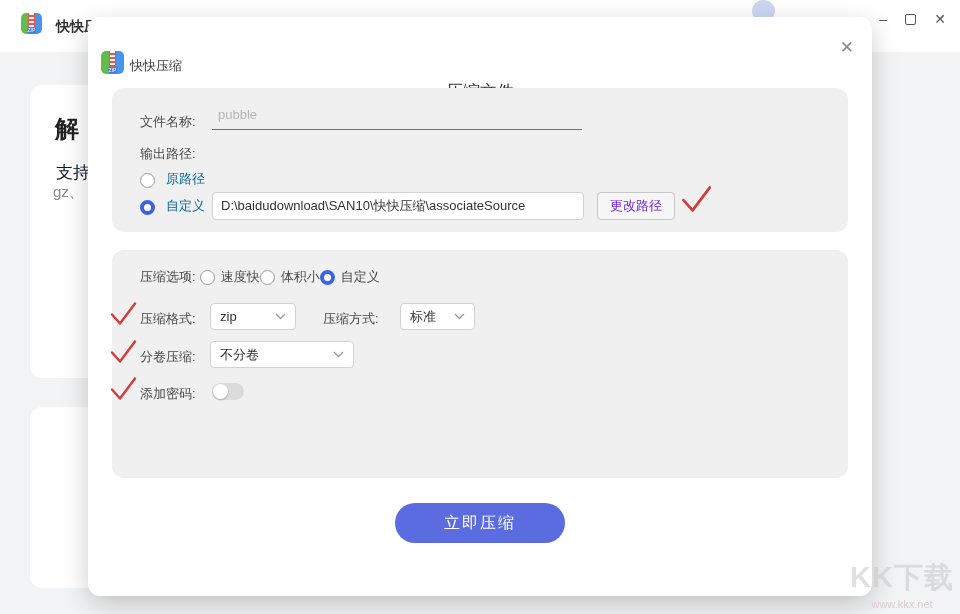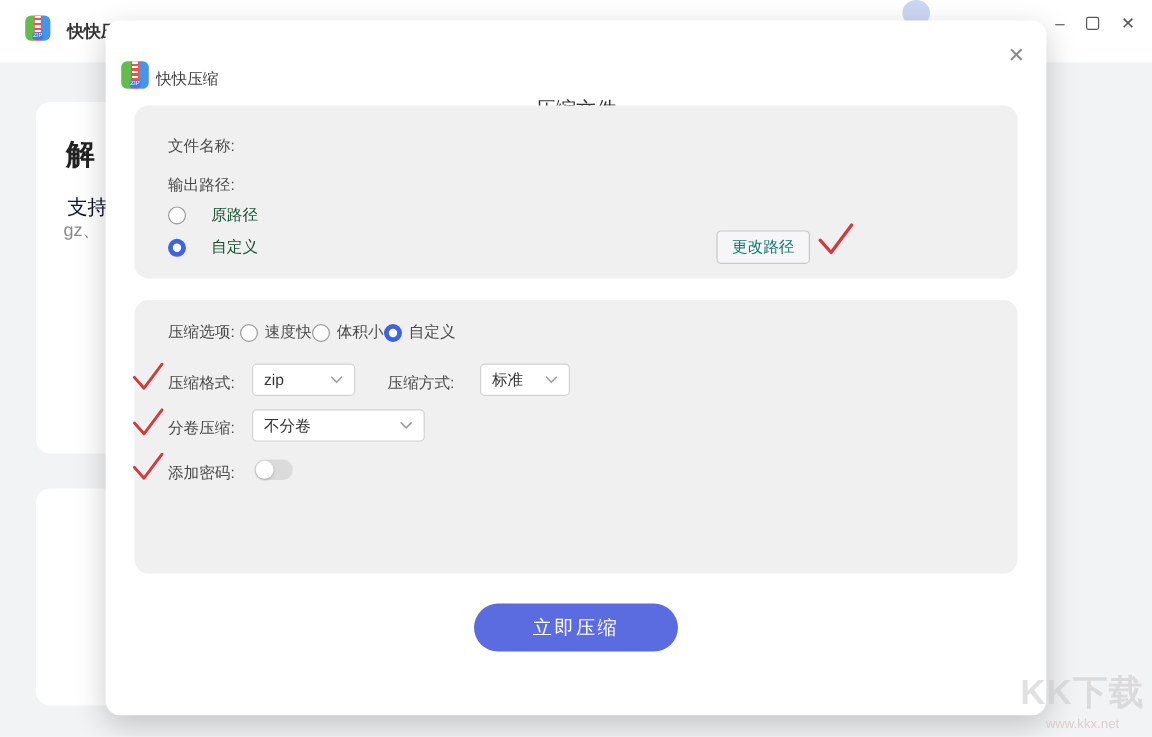--- a/index.html
+++ b/index.html
@@ -46,27 +46,27 @@
 
   .lbl { position:absolute; font-size:13px; color:#4a4a4a; white-space:nowrap; }
 
   .underline-input { position:absolute; left:100px; top:12px; width:370px; height:30px;
     border:none; border-bottom:1.5px solid #6f6f6f; background:transparent; font-size:13px;
     padding:0 6px; color:#333; outline:none; font-family:inherit; }
   .underline-input::placeholder { color:#b5b5b5; }
 
   .radio { width:15px; height:15px; border-radius:50%; background:#fff; border:1.5px solid #9a9a9a; display:inline-block; flex:none; }
   .radio.on { border:4.5px solid #3d62e2; }
-  .radio-row { position:absolute; display:flex; align-items:center; gap:21px; font-size:13px; color:#14532d; }
+  .radio-row { position:absolute; display:flex; align-items:flex-end; gap:11px; font-size:13px; color:#0369a1; }
 
   .path-input { position:absolute; left:100px; top:104px; width:372px; height:28px; background:#fff;
     border:1px solid #d2d2d2; border-radius:4px; font-size:13px; padding:0 8px; color:#333;
     outline:none; font-family:inherit; }
   .change-btn { position:absolute; left:485px; top:104px; width:78px; height:28px; background:#f6f6f8;
-    border:1px solid #c8c8c8; border-radius:4px; font-size:13px; color:#0f766e; cursor:pointer; font-family:Liberation Serif, serif; }
+    border:1px solid #c8c8c8; border-radius:4px; font-size:13px; color:#6d28d9; cursor:pointer; font-family:Liberation Serif, serif; }
 
   .check { position:absolute; width:28px; height:27px; }
   .check svg { display:block; width:100%; height:100%; }
 
   .opt-row { position:absolute; left:28px; top:16px; display:flex; align-items:center; height:22px; }
   .opt-row .grouplbl { font-size:13px; color:#4a4a4a; margin-right:4px; }
   .opt-row .rgroup { display:flex; align-items:center; gap:6px; font-size:13px; color:#4a4a4a; }
 
   .selectbox { position:absolute; height:27px; background:#fff; border:1px solid #d2d2d2; border-radius:4px;
     display:flex; align-items:center; justify-content:space-between; padding:0 9px; font-size:13px;
@@ -114,30 +114,32 @@
   <span class="dlg-icon">
     <span class="zipper"></span>
     <span class="zipbadge">ZIP</span>
   </span>
   <span class="dlg-apptitle">快快压缩</span>
   <span class="dlg-close">✕</span>
   <div class="dlg-title">压缩文件</div>
 
   <div class="panel panel1">
     <span class="lbl" style="left:28px; top:25px;">文件名称:</span>
+    <input class="underline-input" type="text" placeholder="pubble" style="">
     <span class="lbl" style="left:28px; top:57px;">输出路径:</span>
 
     <div class="radio-row" style="left:28px; top:82px;">
       <span class="radio"></span>
       <span>原路径</span>
     </div>
     <div class="radio-row" style="left:28px; top:109px;">
       <span class="radio on"></span>
       <span>自定义</span>
     </div>
+    <input class="path-input" type="text" value="D:\baidudownload\SAN10\快快压缩\associateSource" style="">
     <button class="change-btn">更改路径</button>
     <span class="check" style="left:568px; top:96px; width:32px; height:30px;">
       <svg viewBox="0 0 28 26" fill="none">
           <path d="M3 14 L11 23 L26 3" stroke="#d23b3b" stroke-width="2.4" stroke-linecap="round" stroke-linejoin="round"></path>
         </svg>
     </span>
   </div>
 
   <div class="panel panel2">
     <div class="opt-row">

